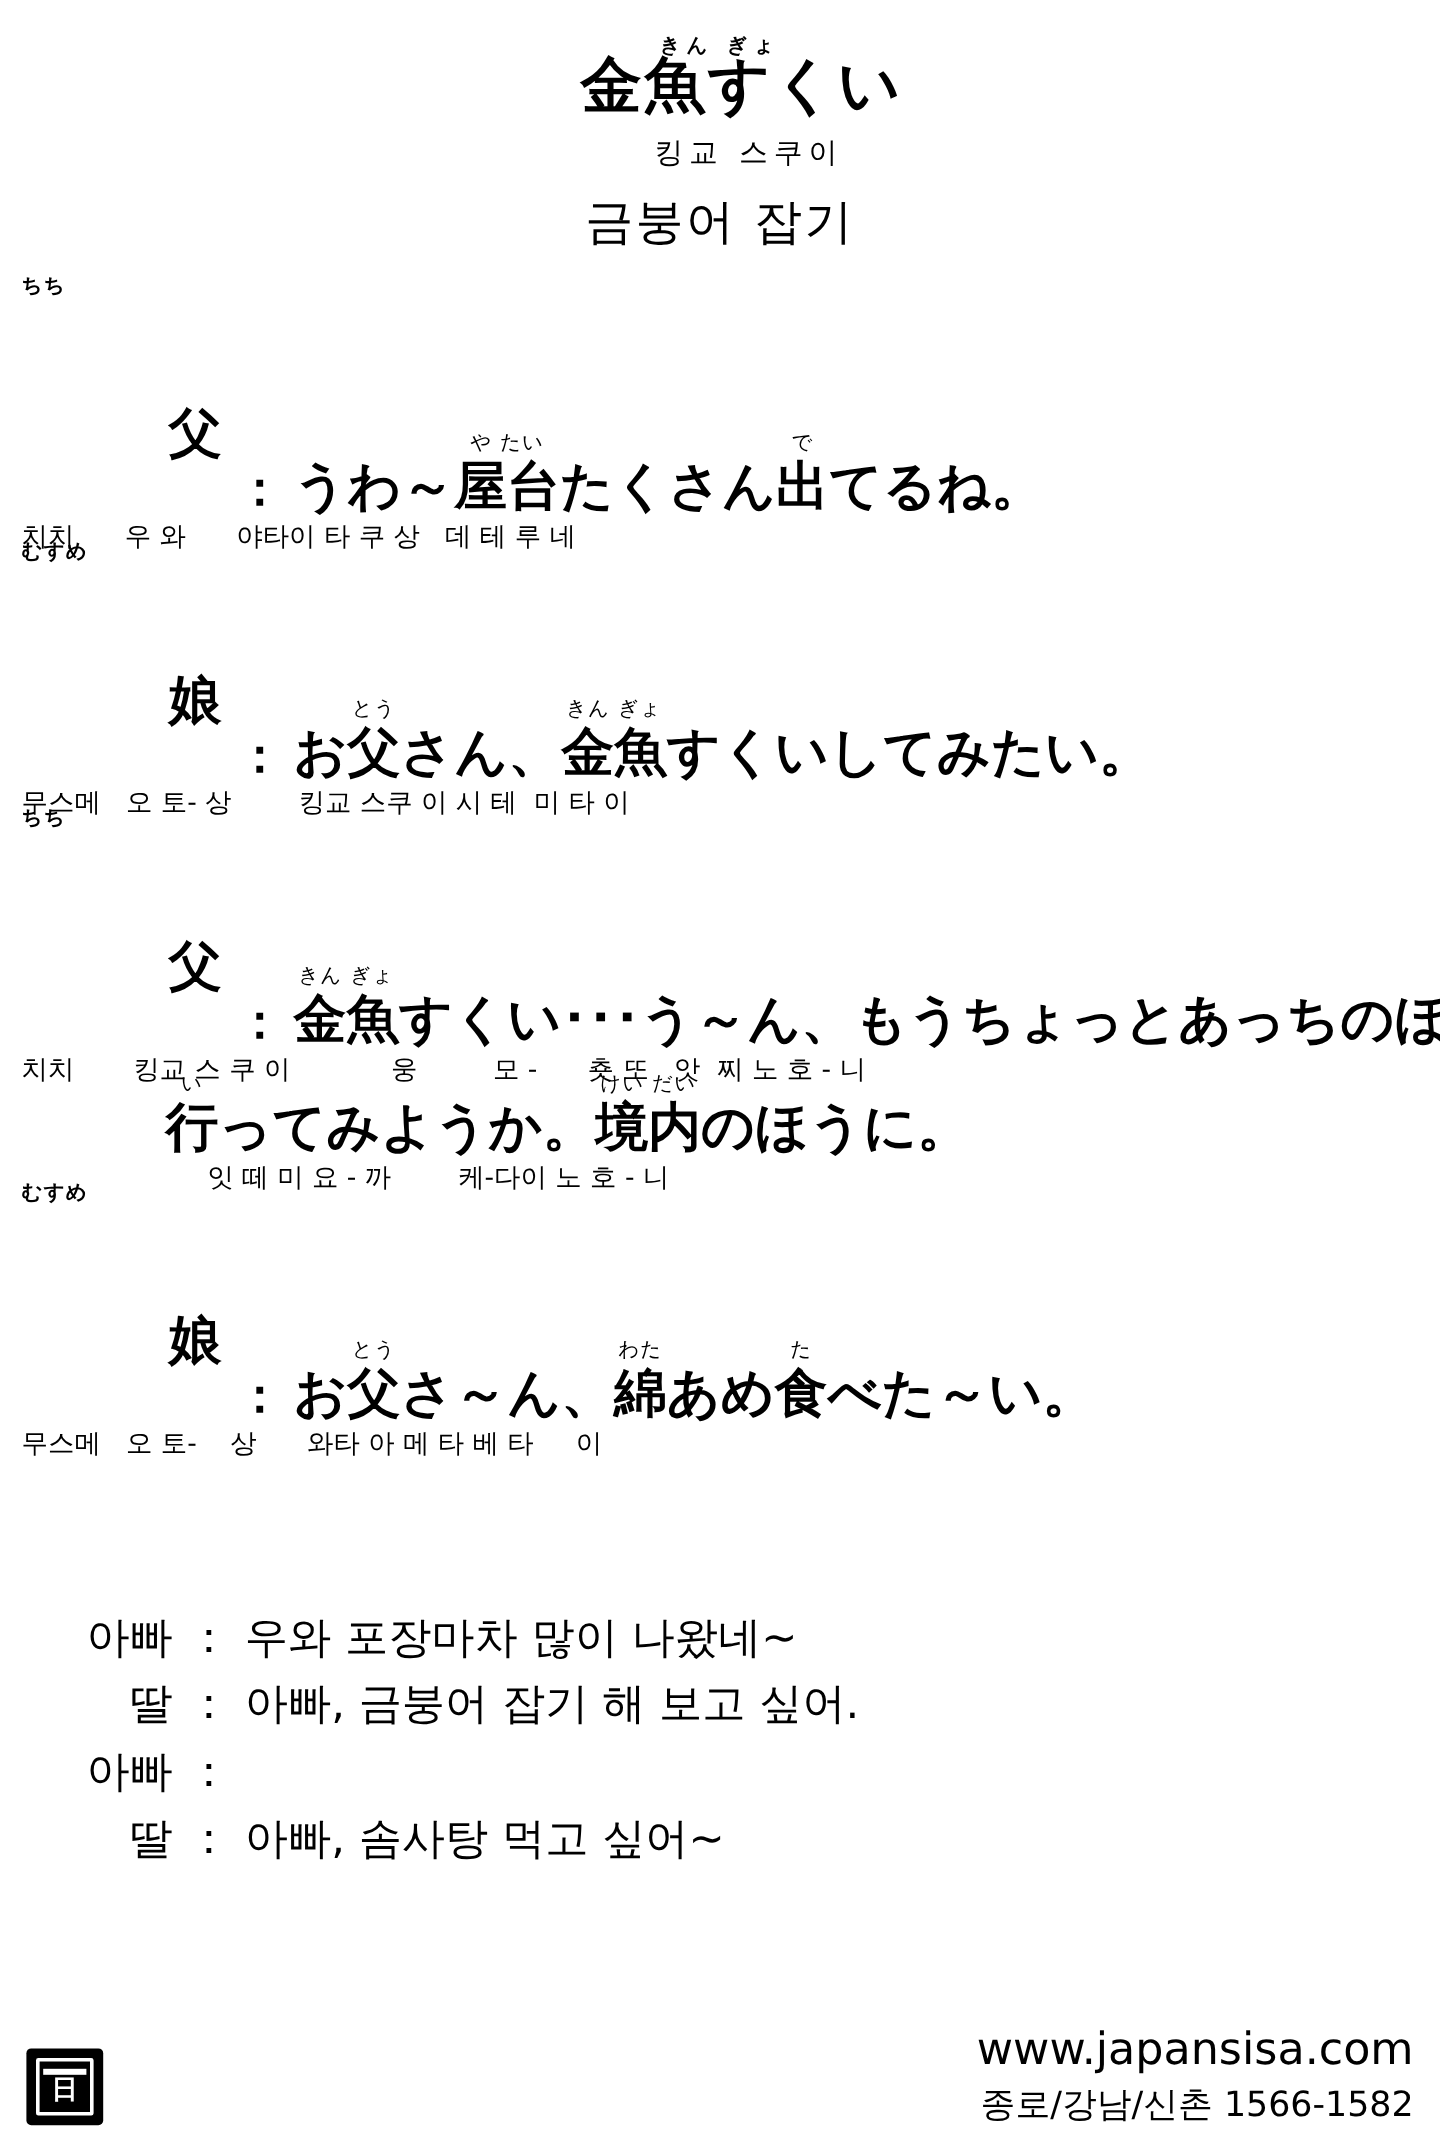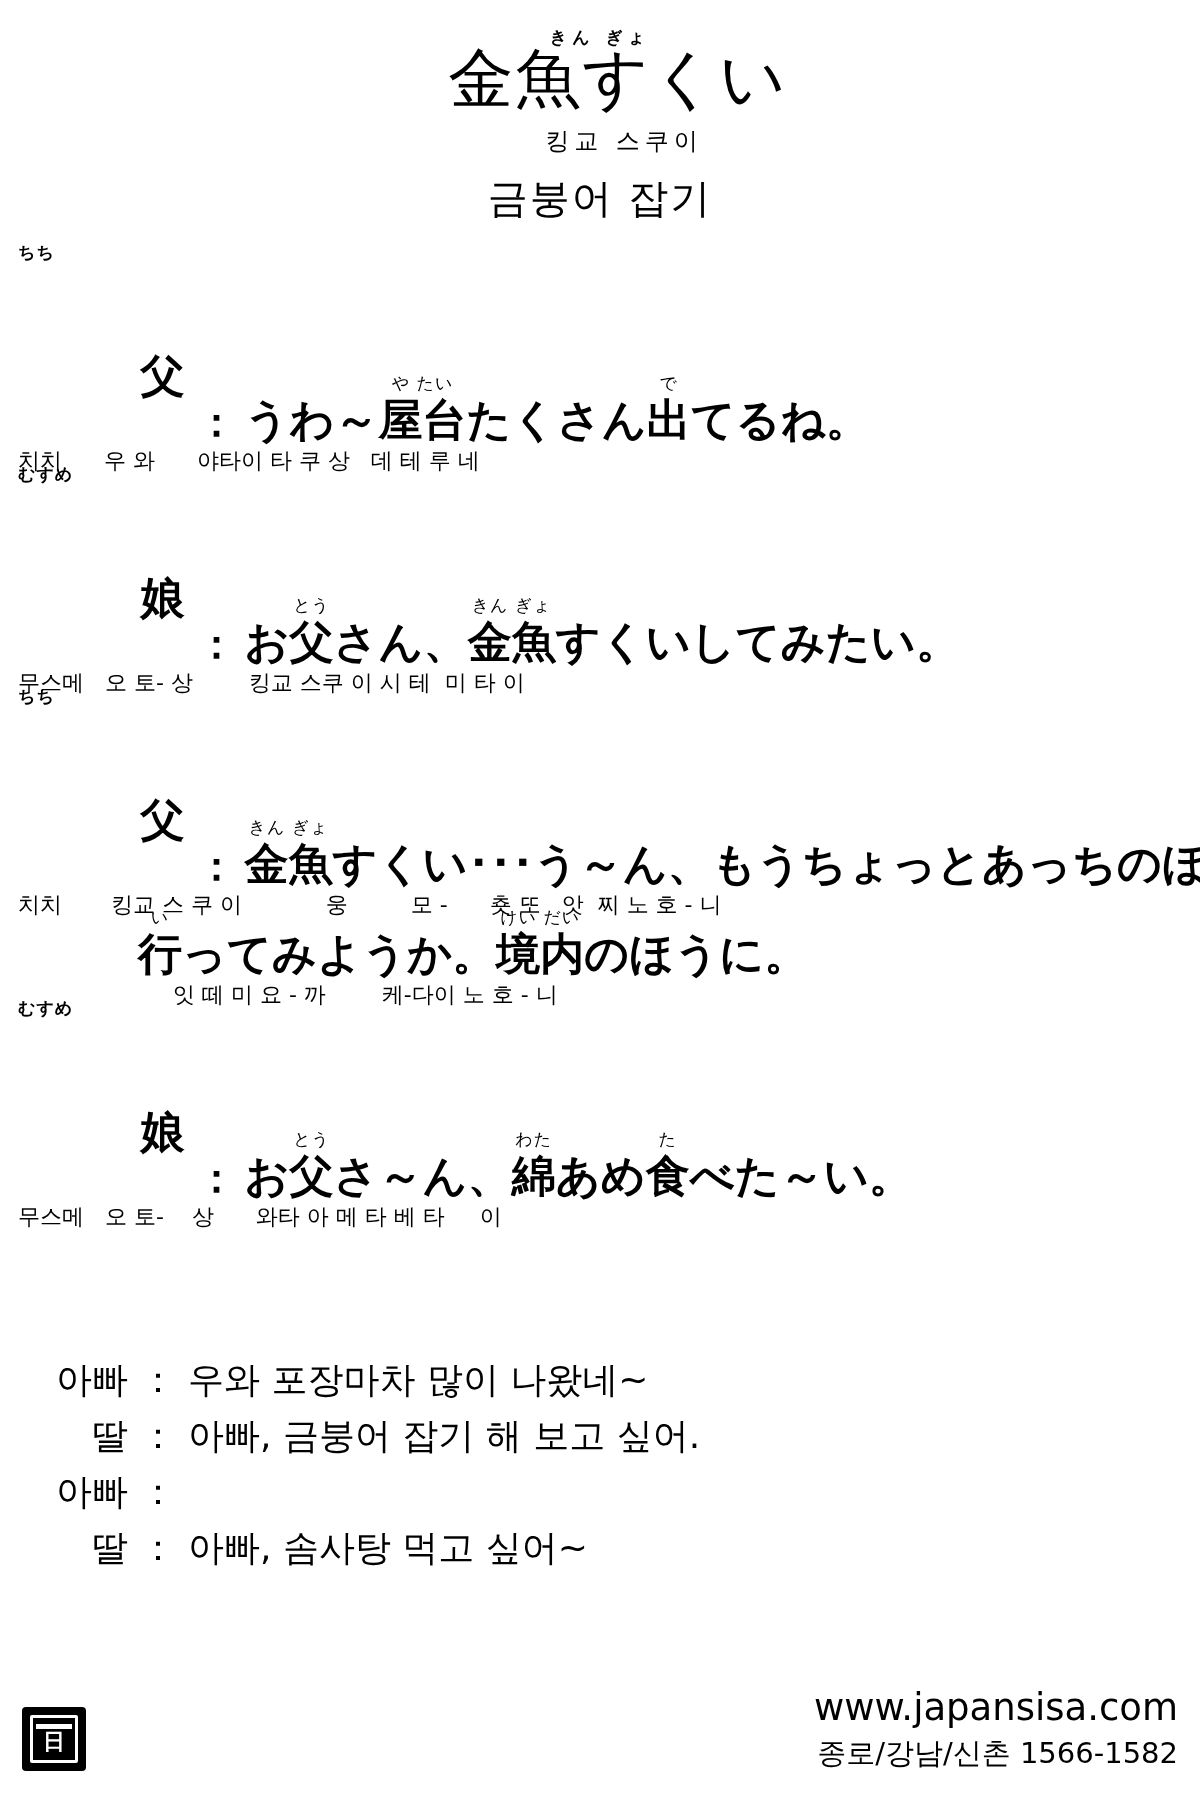--- a/index.html
+++ b/index.html
@@ -15,22 +15,22 @@
     color: #000000;
     overflow: hidden;
   }
 
   
   .title-area {
     text-align: center;
     padding-top: 26px;
   }
   .title-main {
-    font-size: 65px;
-    font-weight: normal;
+    font-size: 51px;
+    font-weight: bold;
     letter-spacing: 2px;
     line-height: 1.05;
     margin-left: 36px;
   }
   .title-ruby {
     font-size: 17px;
     font-weight: bold;
     letter-spacing: 5px;
     margin-bottom: -4px;
   }
@@ -110,20 +110,21 @@
     margin-bottom: 12px;
   }
   .jp-cont {
     padding-left: 120px;
   }
 
   
   .kr-block {
     margin-top: 120px;
     padding-left: 10px;
+    margin-left: 16px;
   }
   .kr-line {
     display: flex;
     align-items: baseline;
     font-size: 36px;
     line-height: 1.55;
     white-space: pre;
   }
   .kr-spk {
     width: 118px;

